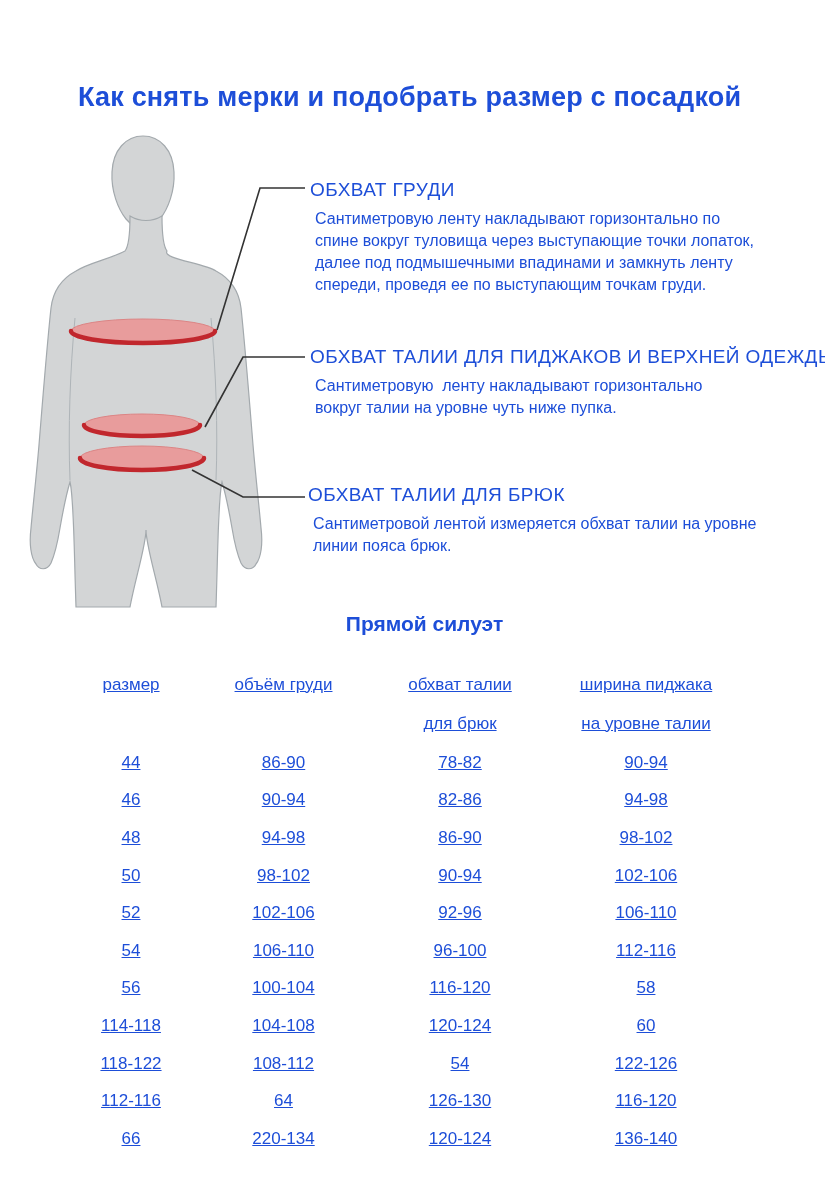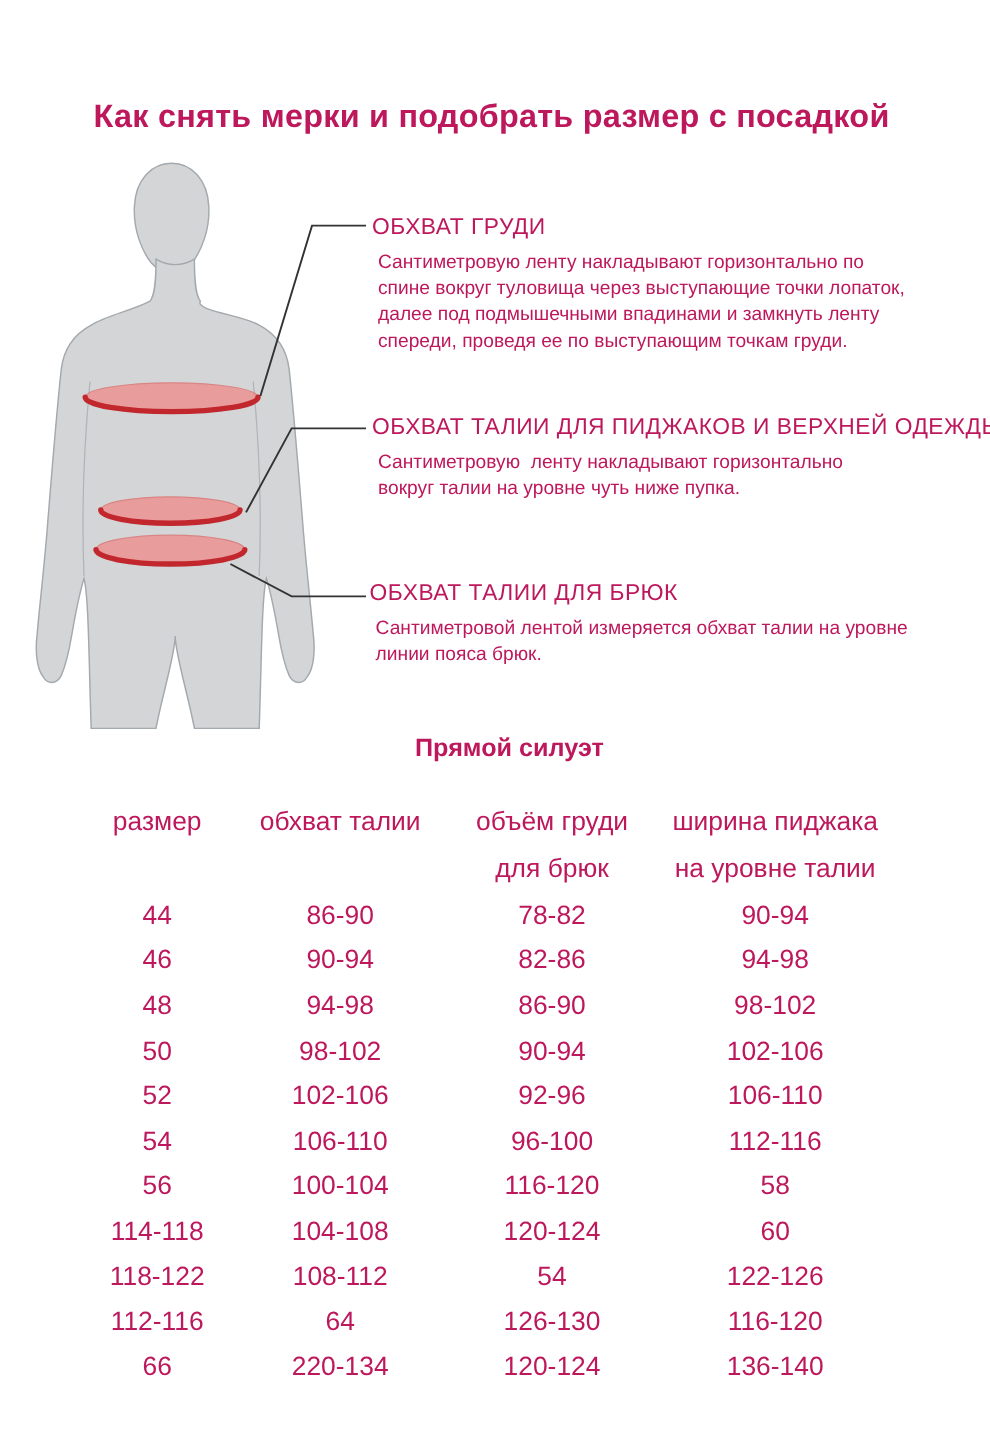--- a/index.html
+++ b/index.html
@@ -1,21 +1,21 @@
 <!DOCTYPE html>
 <html lang="ru"><head>
 <meta charset="utf-8">
 <style>
   html,body{margin:0;padding:0;background:#ffffff;}
   .page{
     position:relative;
     width:825px;height:1171px;
     background:#ffffff;
     font-family:"Liberation Sans", sans-serif;
-    color:#be185d;
+    color:#1d4ed8;
     overflow:hidden;
     border-radius:32px;
   }
   .page-title{
     position:absolute;left:78px;top:82px;
     font-size:27px;font-weight:bold;letter-spacing:.2px;
     white-space:nowrap;
   }
   .figure-svg{position:absolute;left:20px;top:130px;}
   .meas-block{position:absolute;width:520px;}
@@ -33,21 +33,22 @@
   .table-title{
     position:absolute;left:0;top:612px;width:825px;
     text-align:center;font-size:21px;font-weight:bold;padding-left:12px;
   }
   .size-grid{
     position:absolute;left:85px;top:666px;
     display:grid;
     grid-template-columns:92px 213px 140px 232px;
     grid-template-rows:37px 41px;
     grid-auto-rows:37.6px;
-    font-size:22px;
+    font-size:17px;
+    text-decoration:underline;
   }
   .size-grid .cell{
     display:flex;align-items:center;justify-content:center;
     text-align:center;white-space:nowrap;
   }
 </style>
 </head>
 <body>
 
 <div class="page">
@@ -123,22 +124,22 @@
   </div>
   <div class="meas-block" id="meas-waist-trousers">
     <h2>ОБХВАТ ТАЛИИ ДЛЯ БРЮК</h2>
     <p>Сантиметровой лентой измеряется обхват талии на уровне
 линии пояса брюк.</p>
   </div>
 
   <div class="table-title">Прямой силуэт</div>
   <div class="size-grid" id="size-grid">
       <div class="cell">размер</div>
+      <div class="cell">объём груди</div>
       <div class="cell">обхват талии</div>
-      <div class="cell">объём груди</div>
       <div class="cell">ширина пиджака</div>
       <div class="cell"></div>
       <div class="cell"></div>
       <div class="cell">для брюк</div>
       <div class="cell">на уровне талии</div>
       <div class="cell">44</div>
       <div class="cell">86-90</div>
       <div class="cell">78-82</div>
       <div class="cell">90-94</div>
       <div class="cell">46</div>

